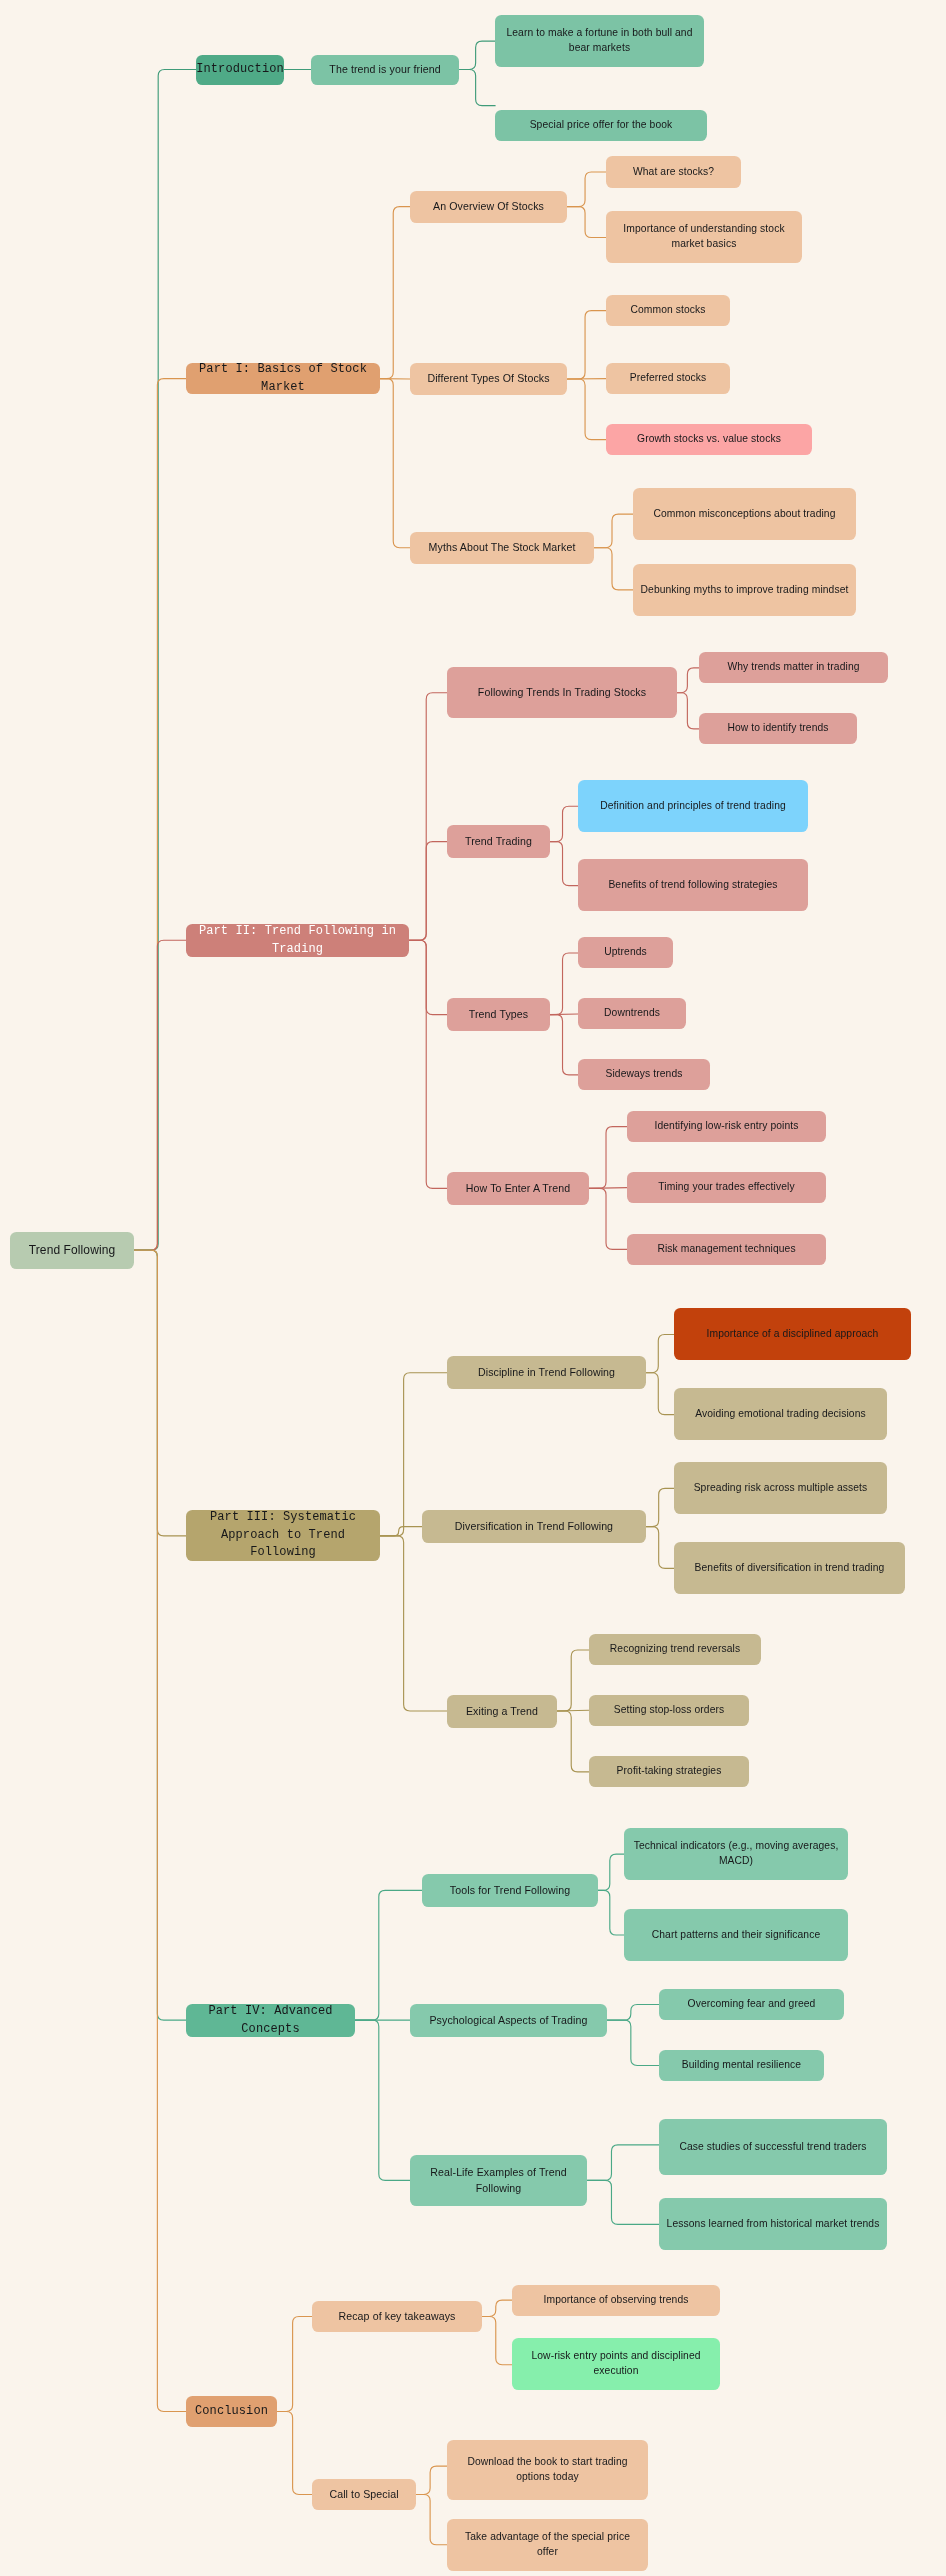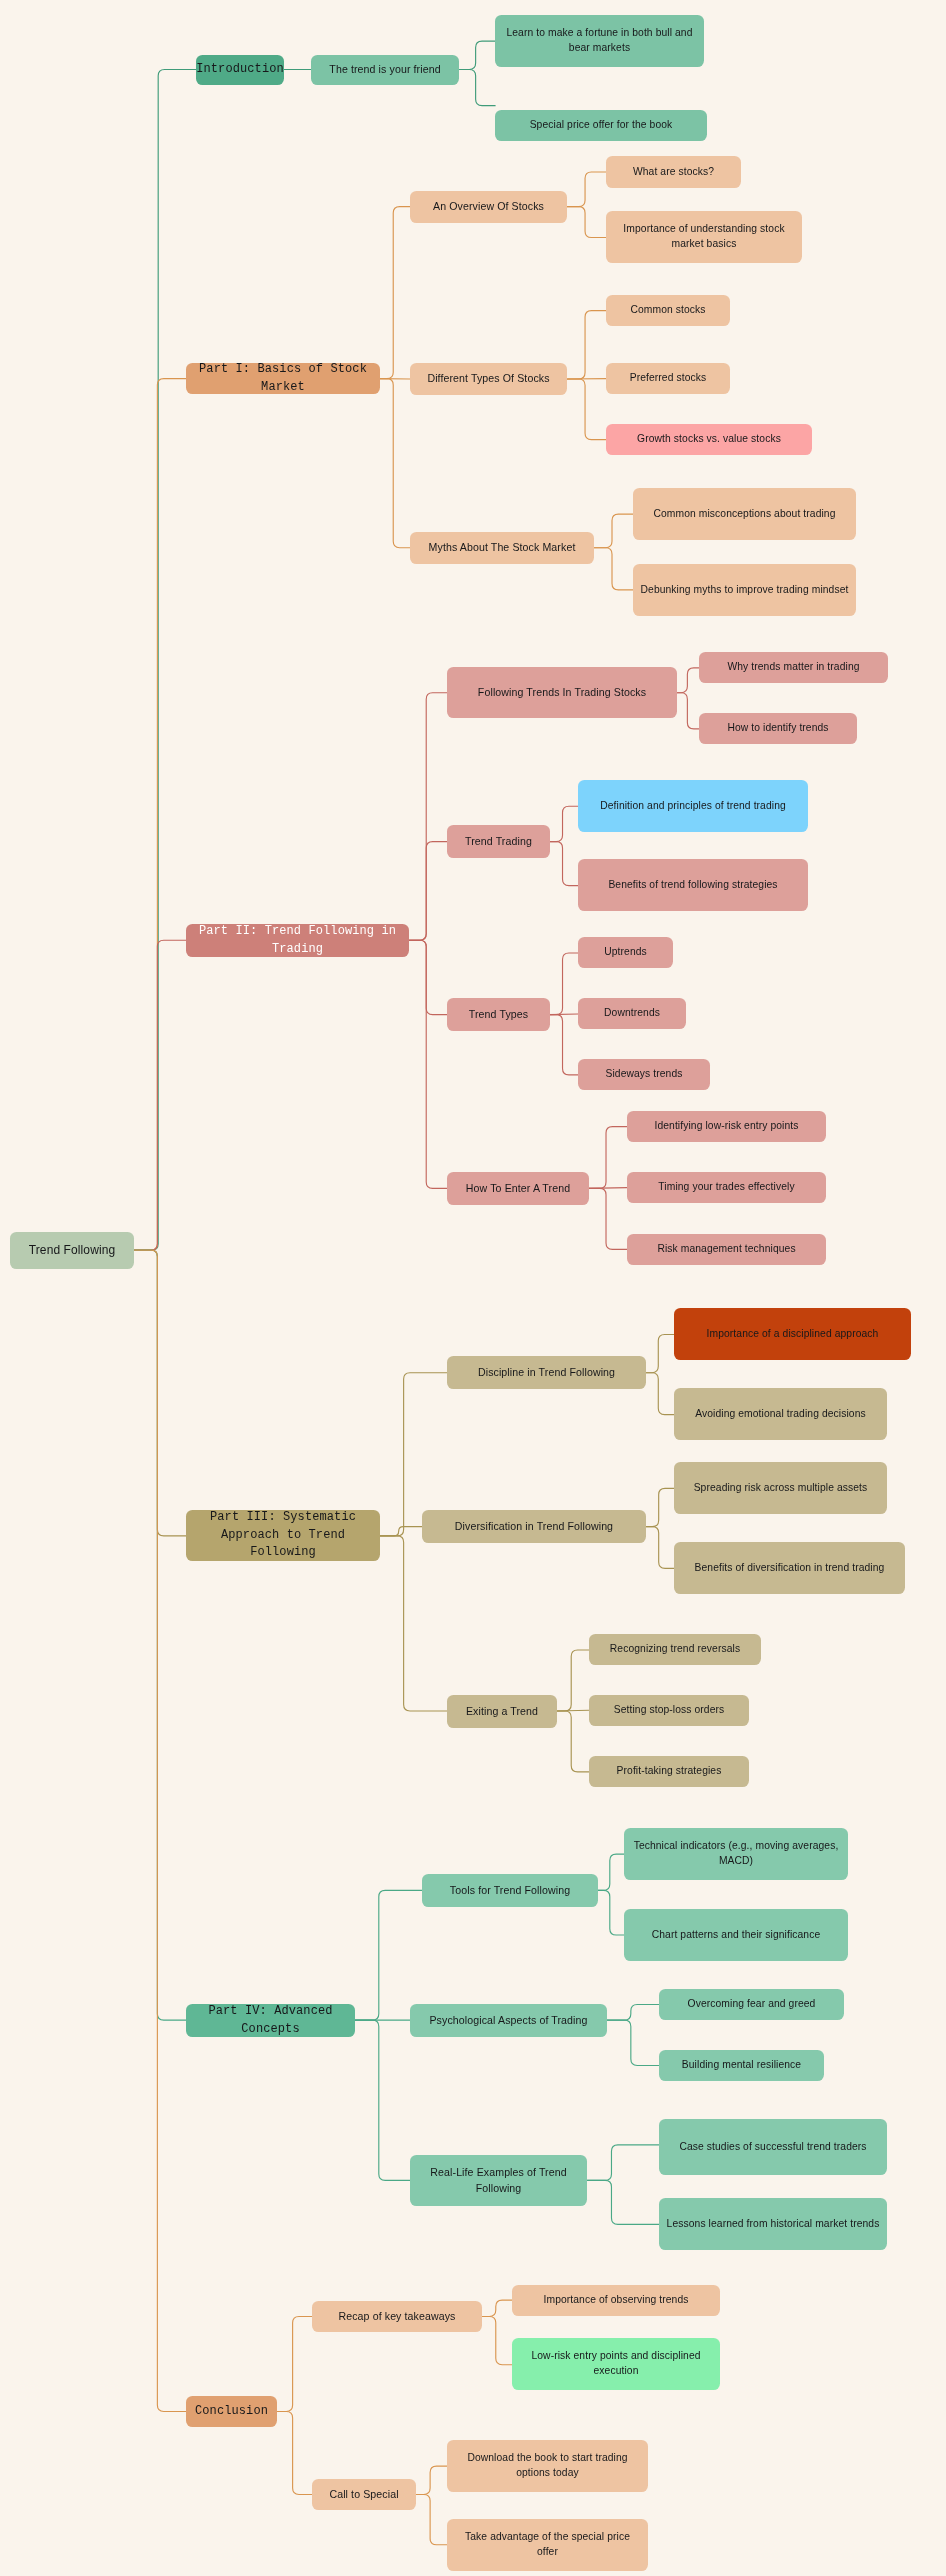--- a/index.html
+++ b/index.html
@@ -155,17 +155,17 @@
       <div class="node l3" style="left: 659px; top: 1989px; width: 185px; height: 31px; background: rgb(133, 201, 172);">Overcoming fear and greed</div>
       <div class="node l3" style="left: 659px; top: 2050px; width: 165px; height: 31px; background: rgb(133, 201, 172);">Building mental resilience</div>
       <div class="node l2" style="left: 410px; top: 2155px; width: 177px; height: 51px; background: rgb(133, 201, 172);">Real-Life Examples of Trend Following</div>
       <div class="node l3" style="left: 659px; top: 2119px; width: 228px; height: 56px; background: rgb(133, 201, 172);">Case studies of successful trend traders</div>
       <div class="node l3" style="left: 659px; top: 2198px; width: 228px; height: 52px; background: rgb(133, 201, 172);">Lessons learned from historical market trends</div>
       <div class="node l1" style="left: 186px; top: 2396px; width: 91px; height: 31px; background: rgb(224, 160, 112);">Conclusion</div>
       <div class="node l2" style="left: 312px; top: 2301px; width: 170px; height: 31px; background: rgb(238, 196, 162);">Recap of key takeaways</div>
       <div class="node l3" style="left: 512px; top: 2285px; width: 208px; height: 31px; background: rgb(238, 196, 162);">Importance of observing trends</div>
       <div class="node l3" style="left: 512px; top: 2338px; width: 208px; height: 52px; background: #86efac;">Low-risk entry points and disciplined execution</div>
       <div class="node l2" style="left: 312px; top: 2479px; width: 104px; height: 31px; background: rgb(238, 196, 162);">Call to Special</div>
-      <div class="node l3" style="left: 447px; top: 2440px; width: 201px; height: 52px; background: rgb(238, 196, 162);">Download the book to start trading options today</div>
+      <div class="node l3" style="left: 447px; top: 2440px; width: 201px; height: 60px; background: rgb(238, 196, 162);">Download the book to start trading options today</div>
       <div class="node l3" style="left: 447px; top: 2519px; width: 201px; height: 52px; background: rgb(238, 196, 162);">Take advantage of the special price offer</div>
     </div>
 </div>
 
 
 </body></html>

